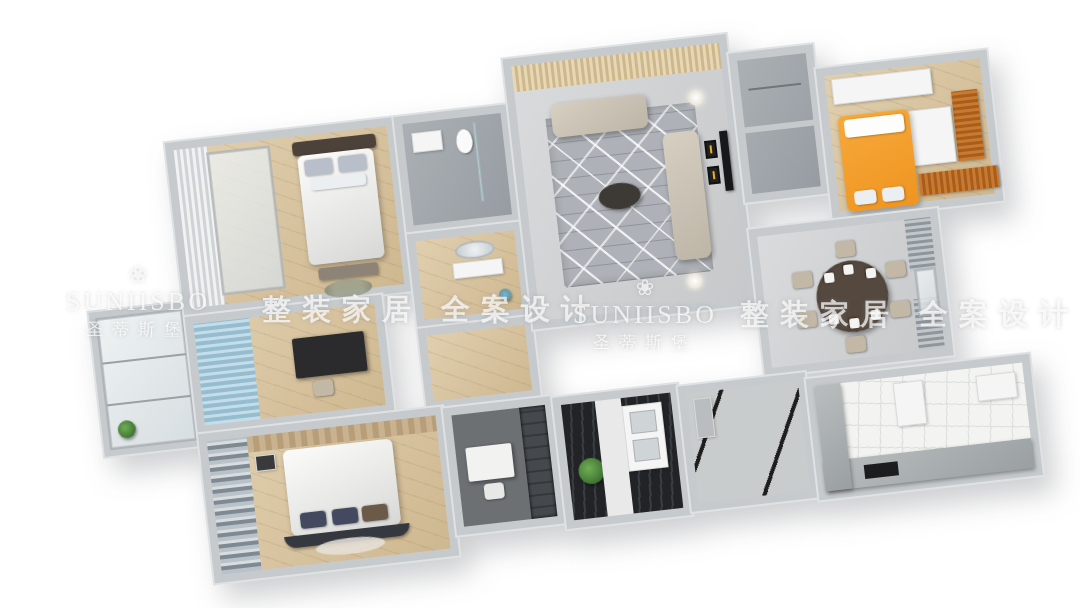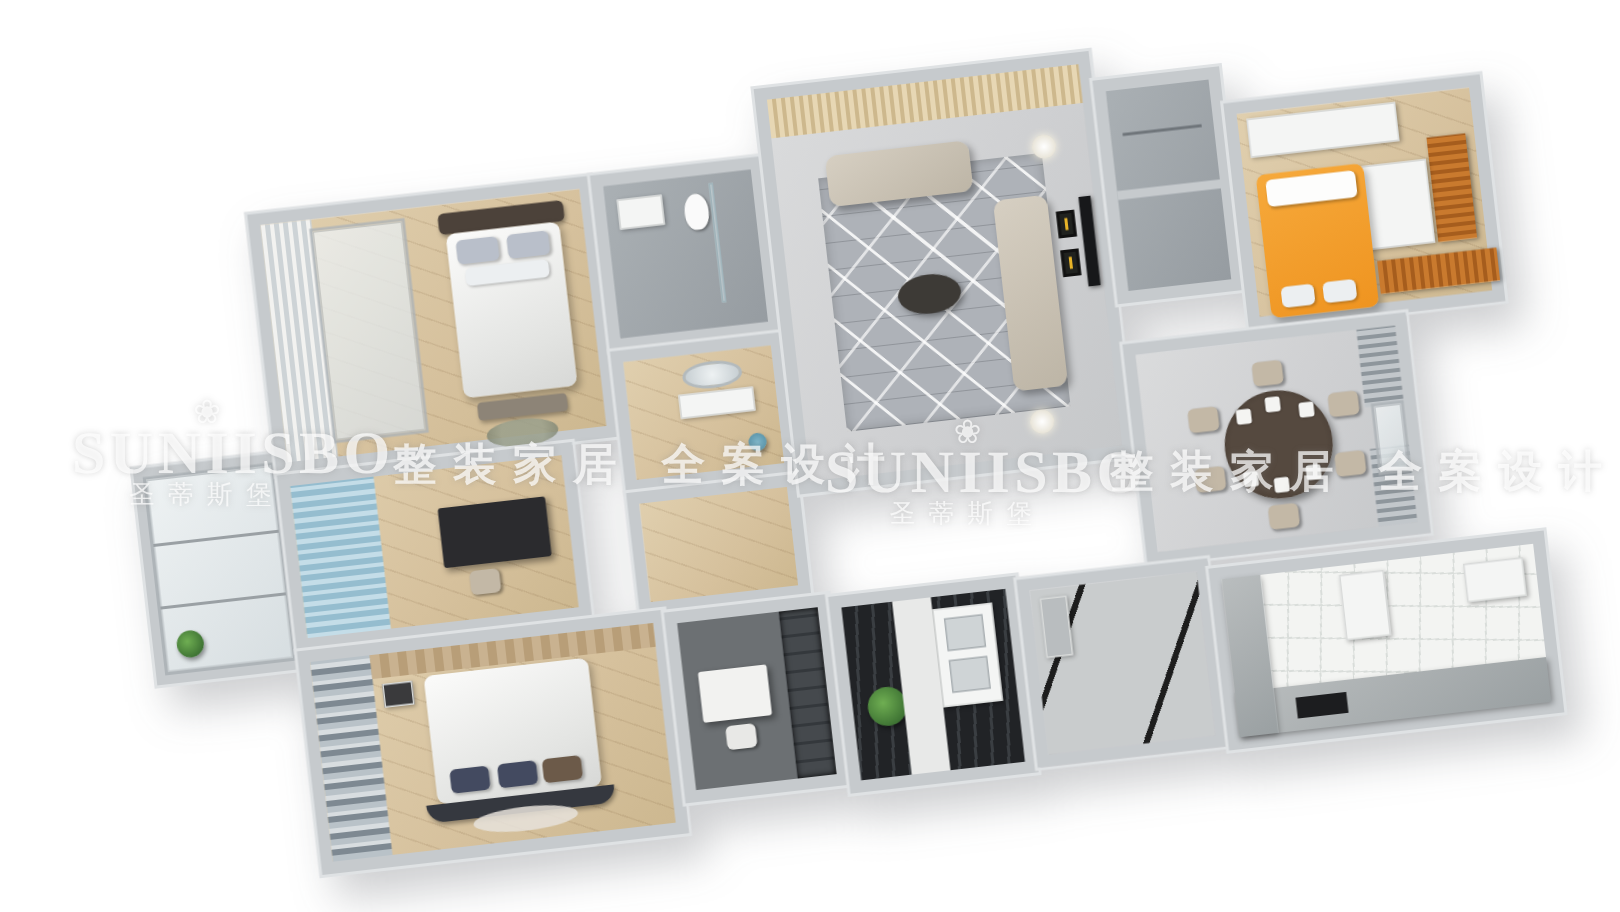--- a/index.html
+++ b/index.html
@@ -71,21 +71,21 @@
   .shower-glass { position:absolute; background:rgba(210,225,230,.55); border:1px solid #9fb3ba; }
   .mirror { position:absolute; border-radius:50%; background:radial-gradient(circle,#eef2f3,#c4ccd0); border:2px solid #b3babd; }
   .shelf-line { position:absolute; height:2px; background:#9aa0a4; }
   .dash-floor { background:#c9cccd;
     background-image:repeating-linear-gradient(115deg,transparent 0 30px,#1d1d1d 30px 34px,transparent 34px 74px); }
 
   
   .wm { position:absolute; color:rgba(255,255,255,.72); text-shadow:0 0 4px rgba(130,130,130,.35); user-select:none; }
   .wm-logo { text-align:center; }
   .wm-flower { font-size:22px; line-height:20px; }
-  .wm-brand { font-family:"Liberation Serif", serif; font-weight:700; font-size:40px; letter-spacing:3px; line-height:34px; }
+  .wm-brand { font-family:"Liberation Serif", serif; font-weight:400; font-size:26px; letter-spacing:3px; line-height:34px; }
   .wm-cn { font-size:17px; letter-spacing:9px; line-height:22px; }
   .wm-tagline { font-size:29px; font-weight:700; letter-spacing:11px; white-space:nowrap; }
 </style>
 </head>
 <body>
 
 <div id="stage">
 
   <div id="plan">
 

